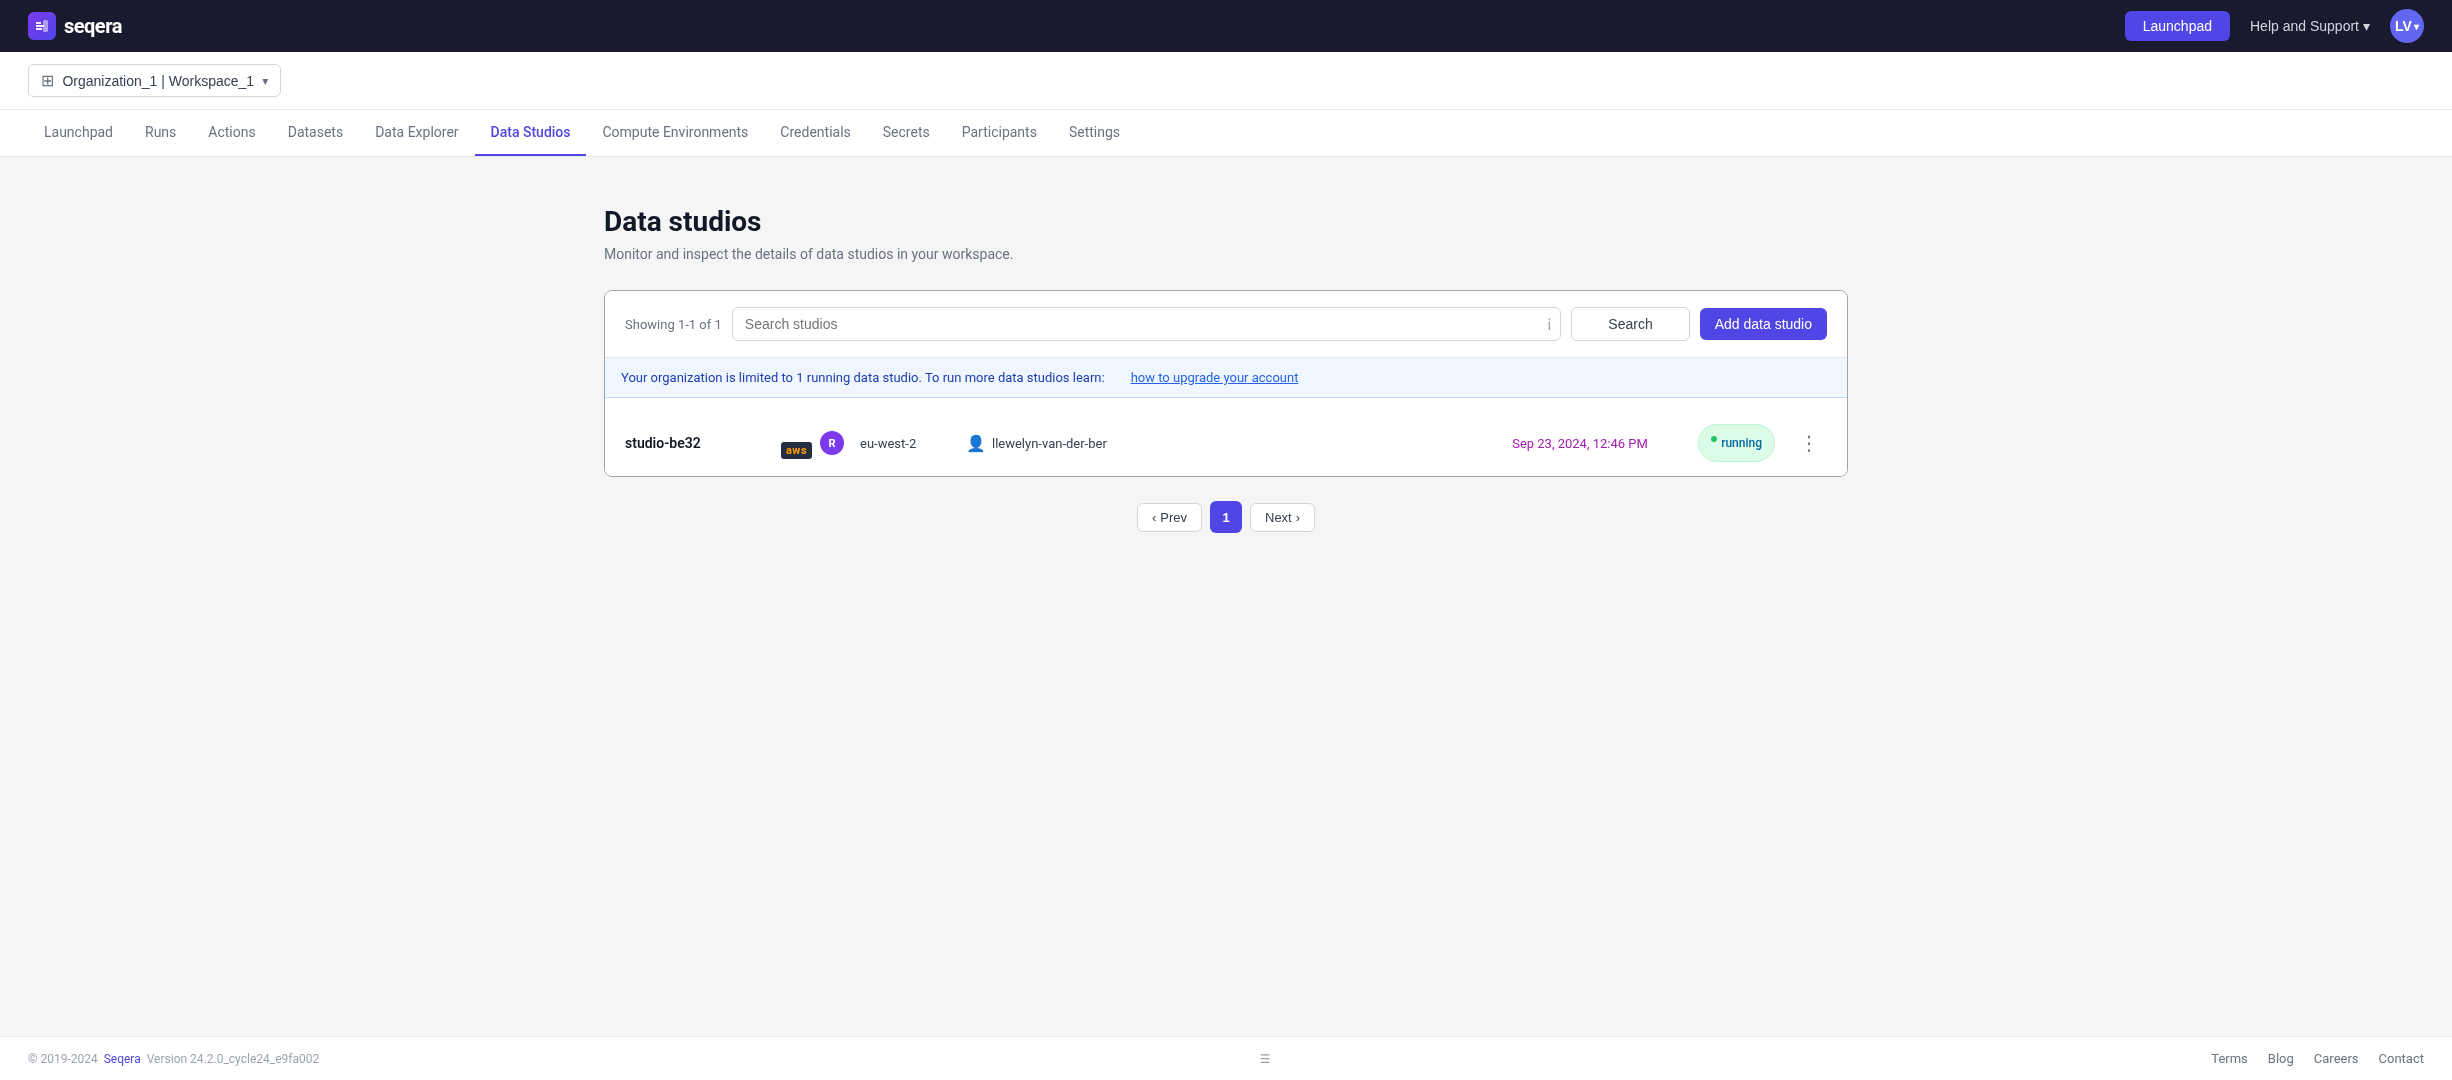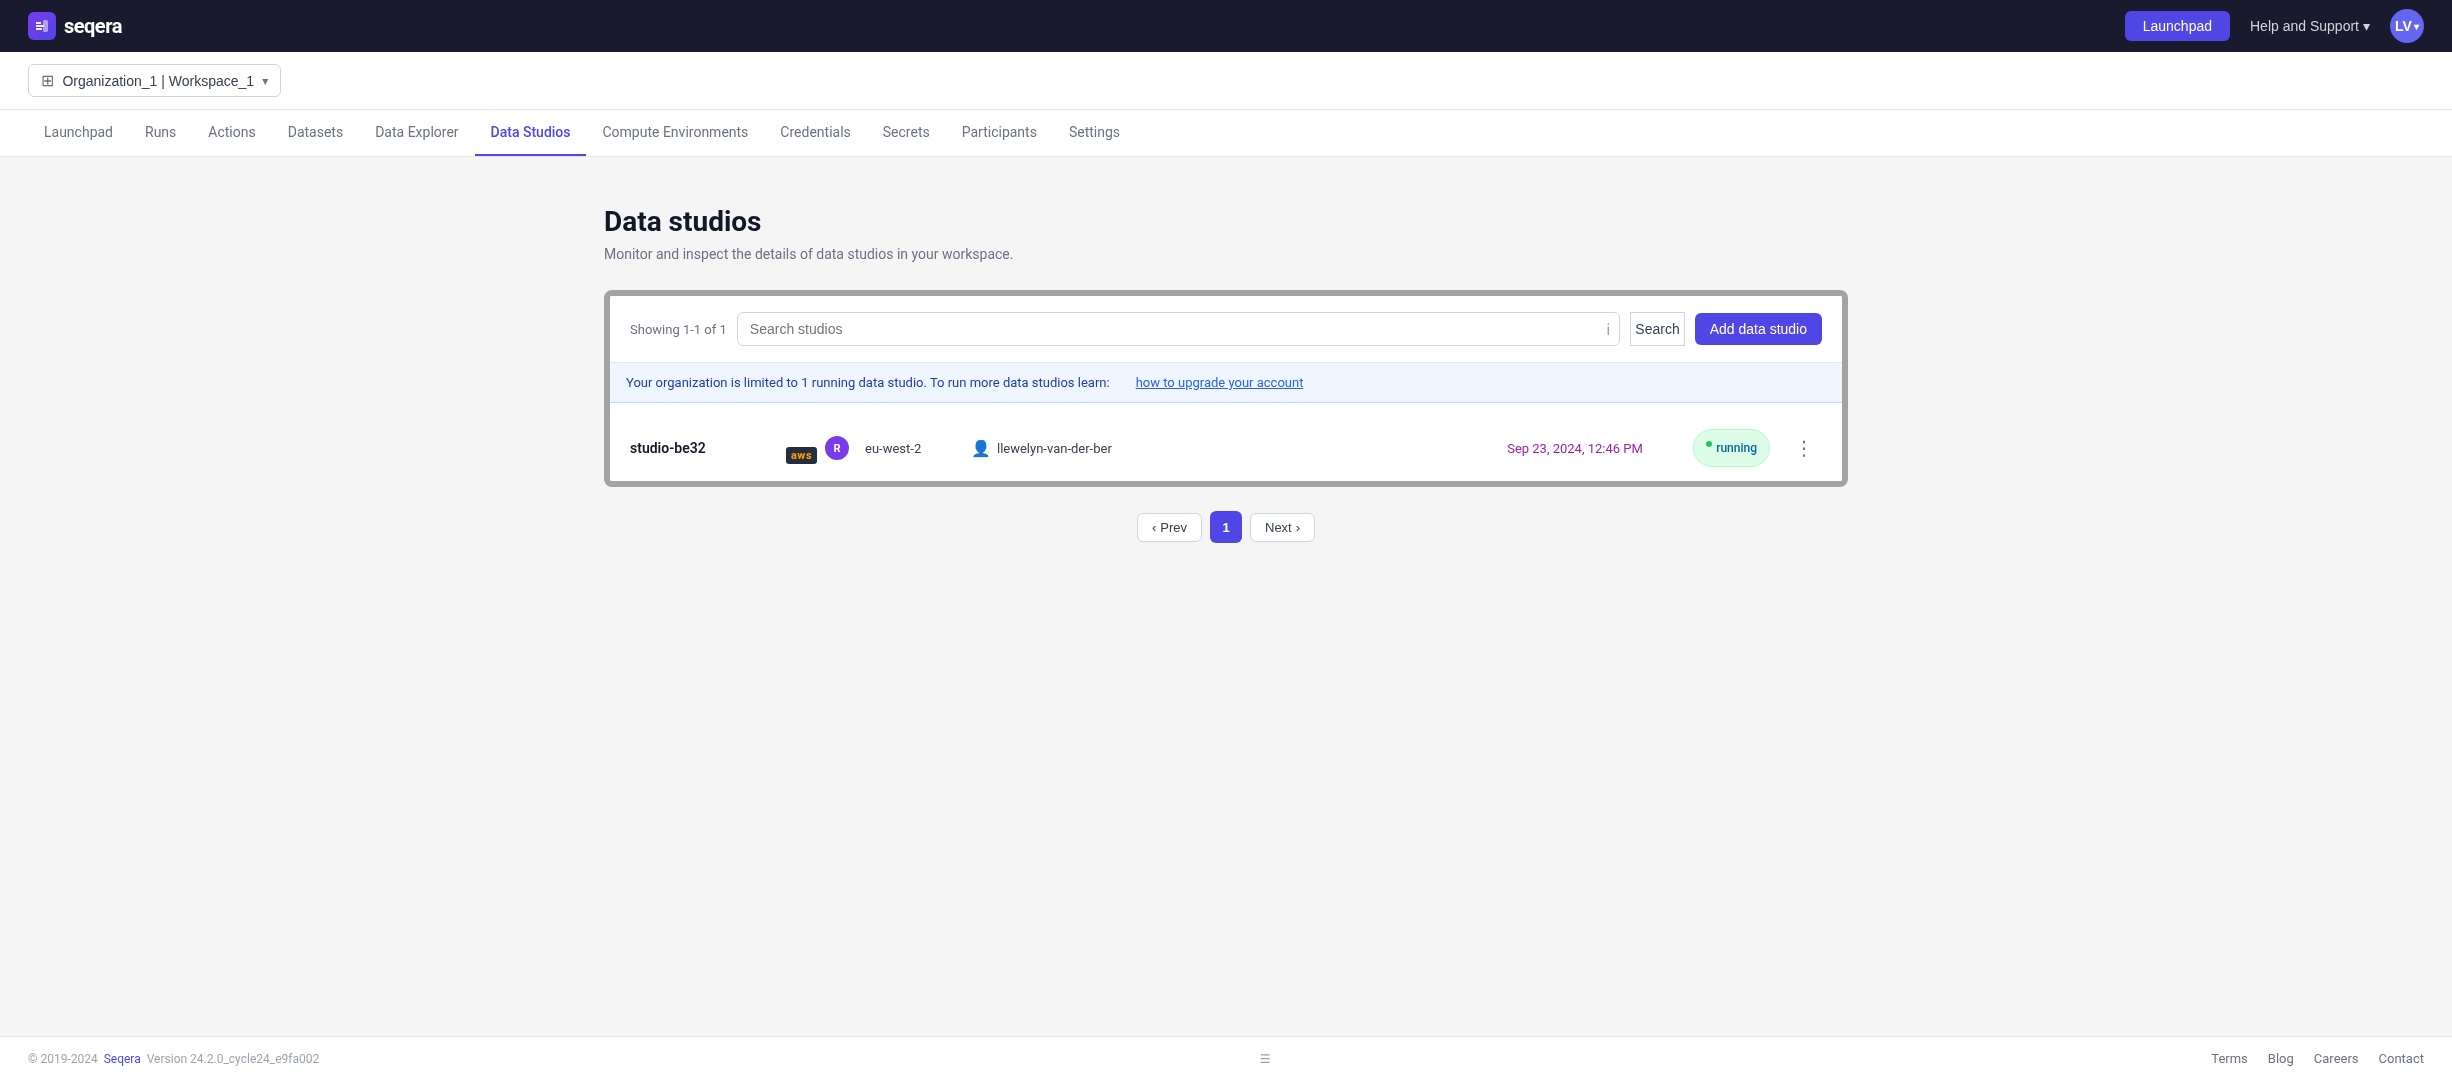--- a/index.html
+++ b/index.html
@@ -160,23 +160,23 @@
       outline: none;
     }
     .search-info-icon {
       position: absolute;
       right: 10px;
       color: #9ca3af;
       font-size: 16px;
       cursor: pointer;
     }
     .search-btn {
-      padding: 8px 4px;
+      padding: 8px 36px;
       border: 1px solid #d1d5db;
-      border-radius: 0;
+      border-radius: 6px;
       background: white;
       font-size: 14px;
       color: #374151;
       cursor: pointer;
       white-space: nowrap;
     }
 
     .add-studio-btn {
       padding: 8px 15px;
       background: #4f46e5;
@@ -346,21 +346,21 @@
     .footer-right { display: flex; gap: 20px; }
     .footer-link {
       color: #6b7280;
       text-decoration: none;
       font-size: 13px;
     }
 
     
     .table-container {
       background: white;
-      border: 6px solid #a3a3a3;
+      border: 1px solid #a3a3a3;
       border-radius: 8px;
       overflow: hidden;
     }
 
     .search-and-add {
       display: flex;
       align-items: center;
       gap: 10px;
       padding: 16px 20px;
       border-bottom: 1px solid #e5e7eb;

